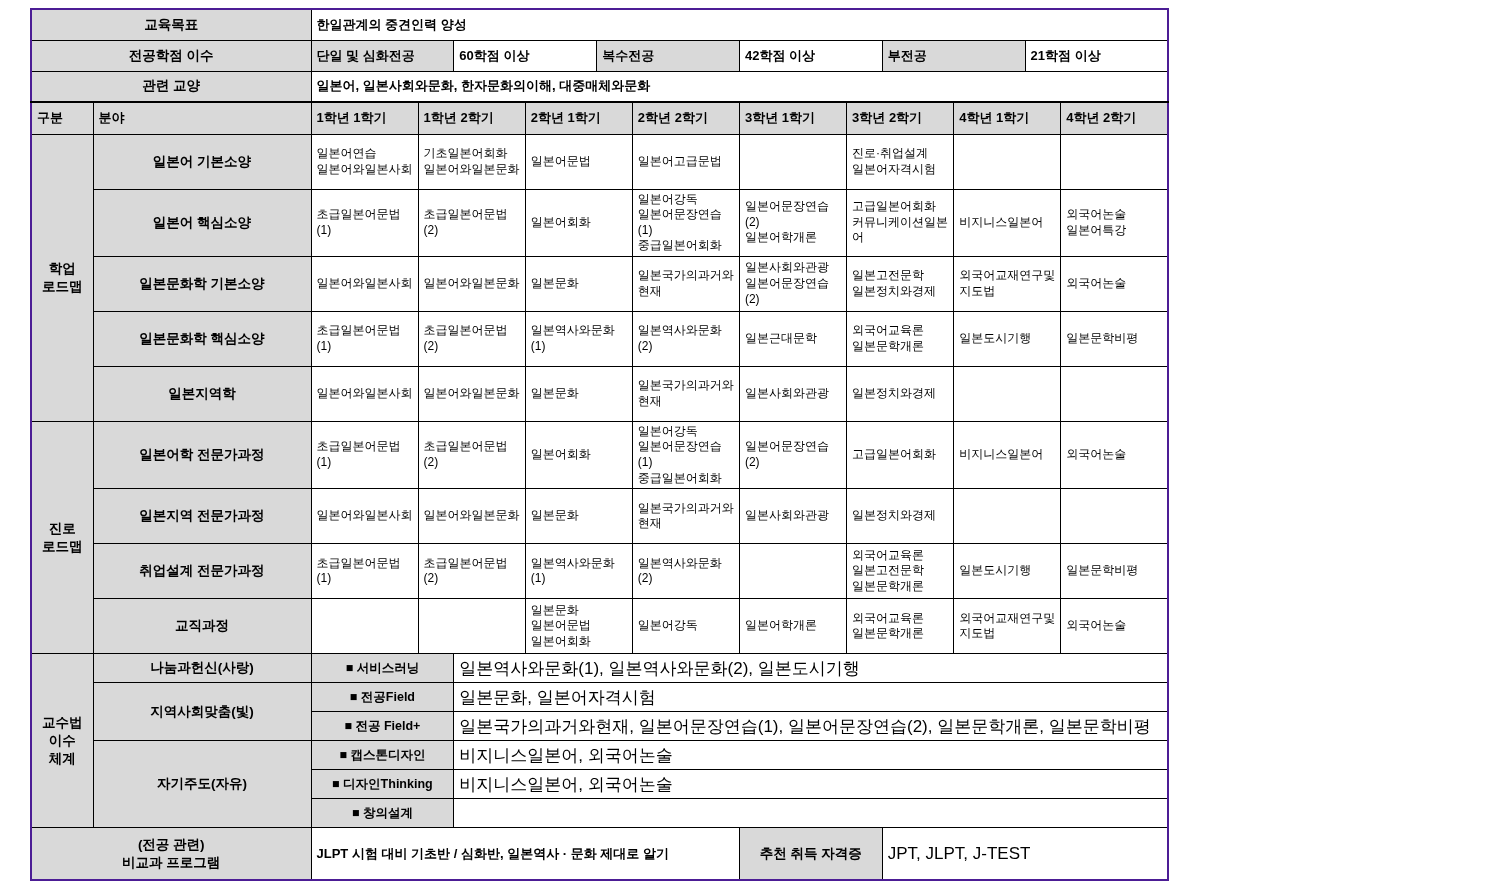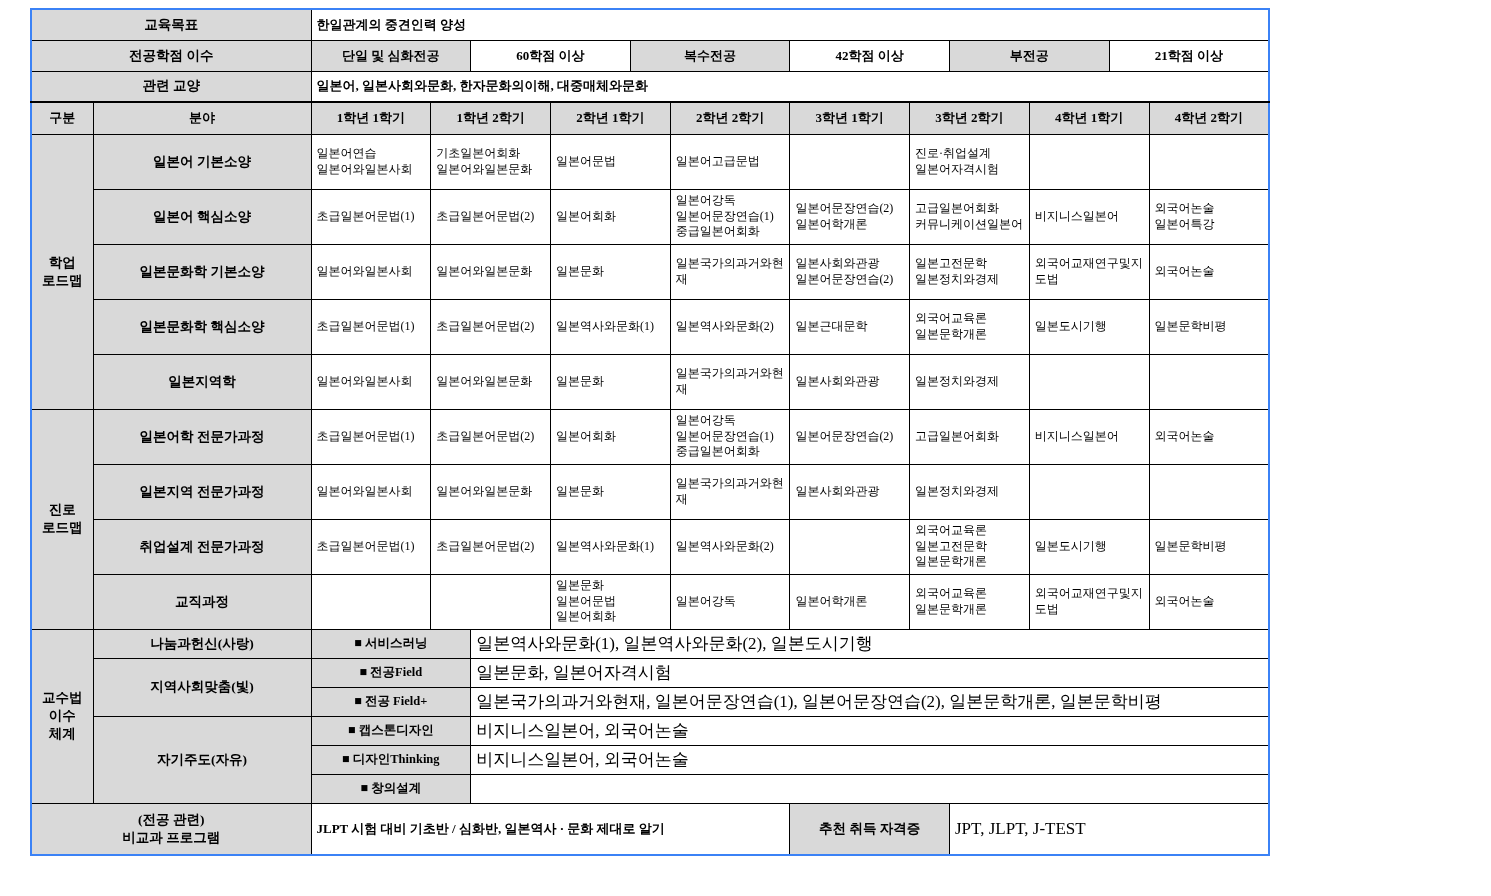--- a/index.html
+++ b/index.html
@@ -10,34 +10,33 @@
     color: #000;
   }
   .page { padding: 8px 0 0 30px; }
   .title {
     font-size: 23px; font-weight: bold; letter-spacing: 0px;
     margin: 0 0 8px 0; line-height: 1.2;
   }
   table.frame {
     border-collapse: collapse;
     table-layout: fixed;
-    width: 1240px;
-    border: 2px solid #3b82f6;
-    font-family: Liberation Serif, serif;
+    width: 1139px;
+    border: 2px solid #4c1d95;
   }
   table.frame td {
     border: 1px solid #000;
     padding: 2px 5px;
     vertical-align: middle;
     white-space: pre-line;
     overflow: hidden;
   }
   .g  { background: #d9d9d9; }
   .lbl   { font-size: 13.5px; font-weight: bold; text-align: center; }
-  .hdr   { font-size: 13px; font-weight: bold; text-align: center; }
+  .hdr   { font-size: 13px; font-weight: bold; text-align: left; }
   .infov { font-size: 13px; font-weight: bold; text-align: left; padding-left: 8px; border-radius: 7px; }
   .course{ font-size: 12px; line-height: 1.3; text-align: left; }
   .sub   { font-size: 12.5px; font-weight: bold; text-align: center; padding-left: 8px; }
   .val   { font-size: 17px; text-align: left; padding-left: 8px; }
   tr.h31 { height: 31px; }
   tr.h32 { height: 32px; padding-left: 14px; }
   tr.h55 { height: 55px; }
   tr.h29 { height: 29px; }
   tr.h52 { height: 52px; }
   tr.secend td { border-bottom-width: 2px; }

